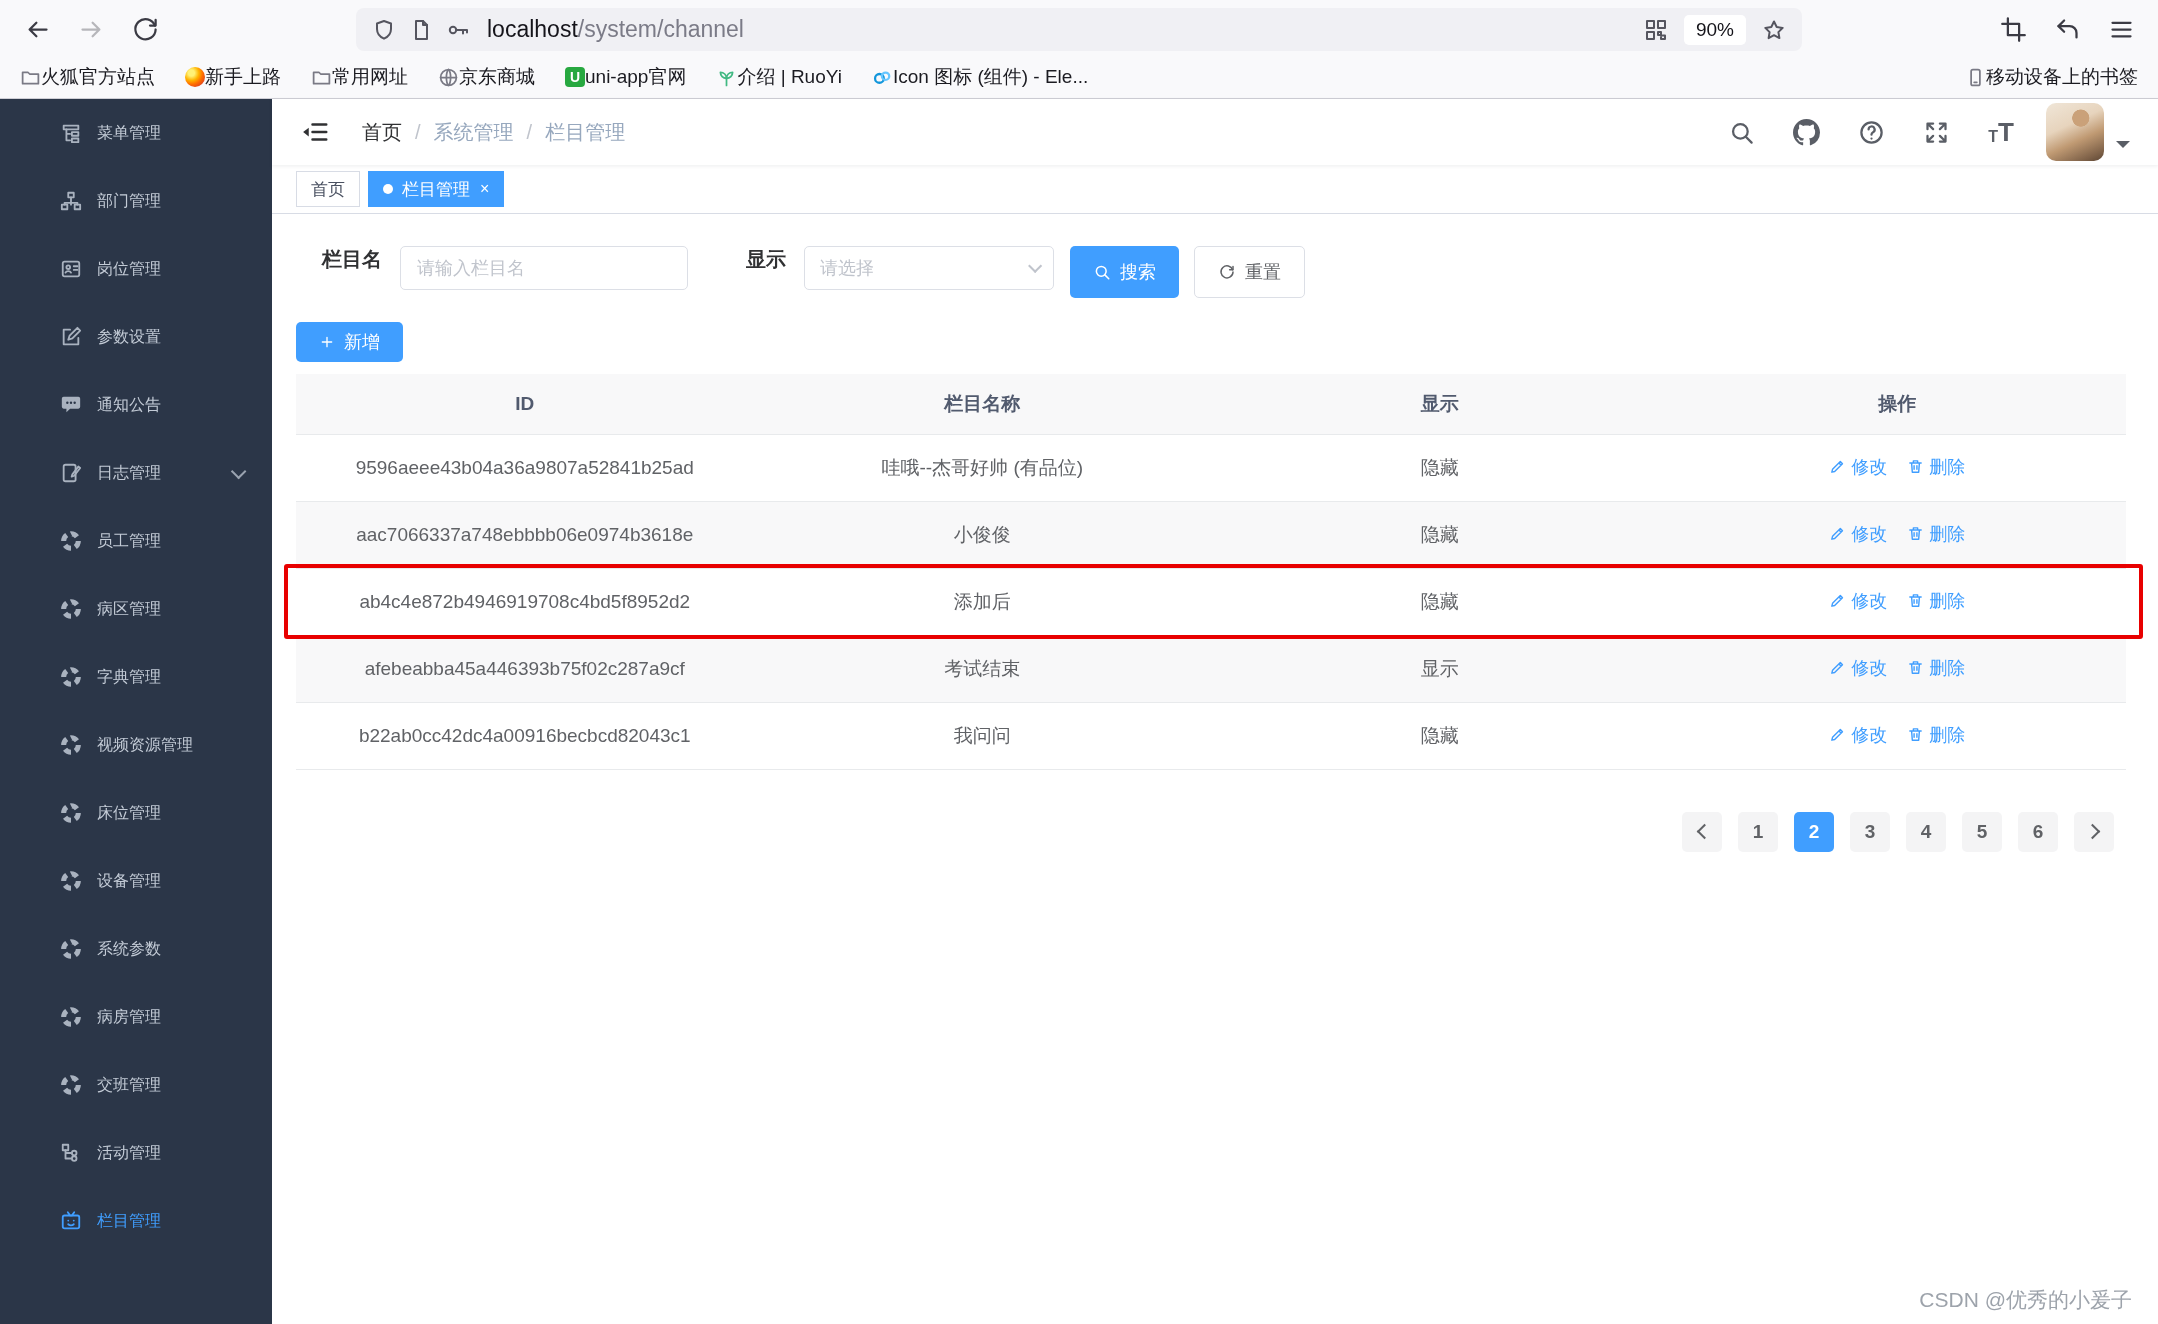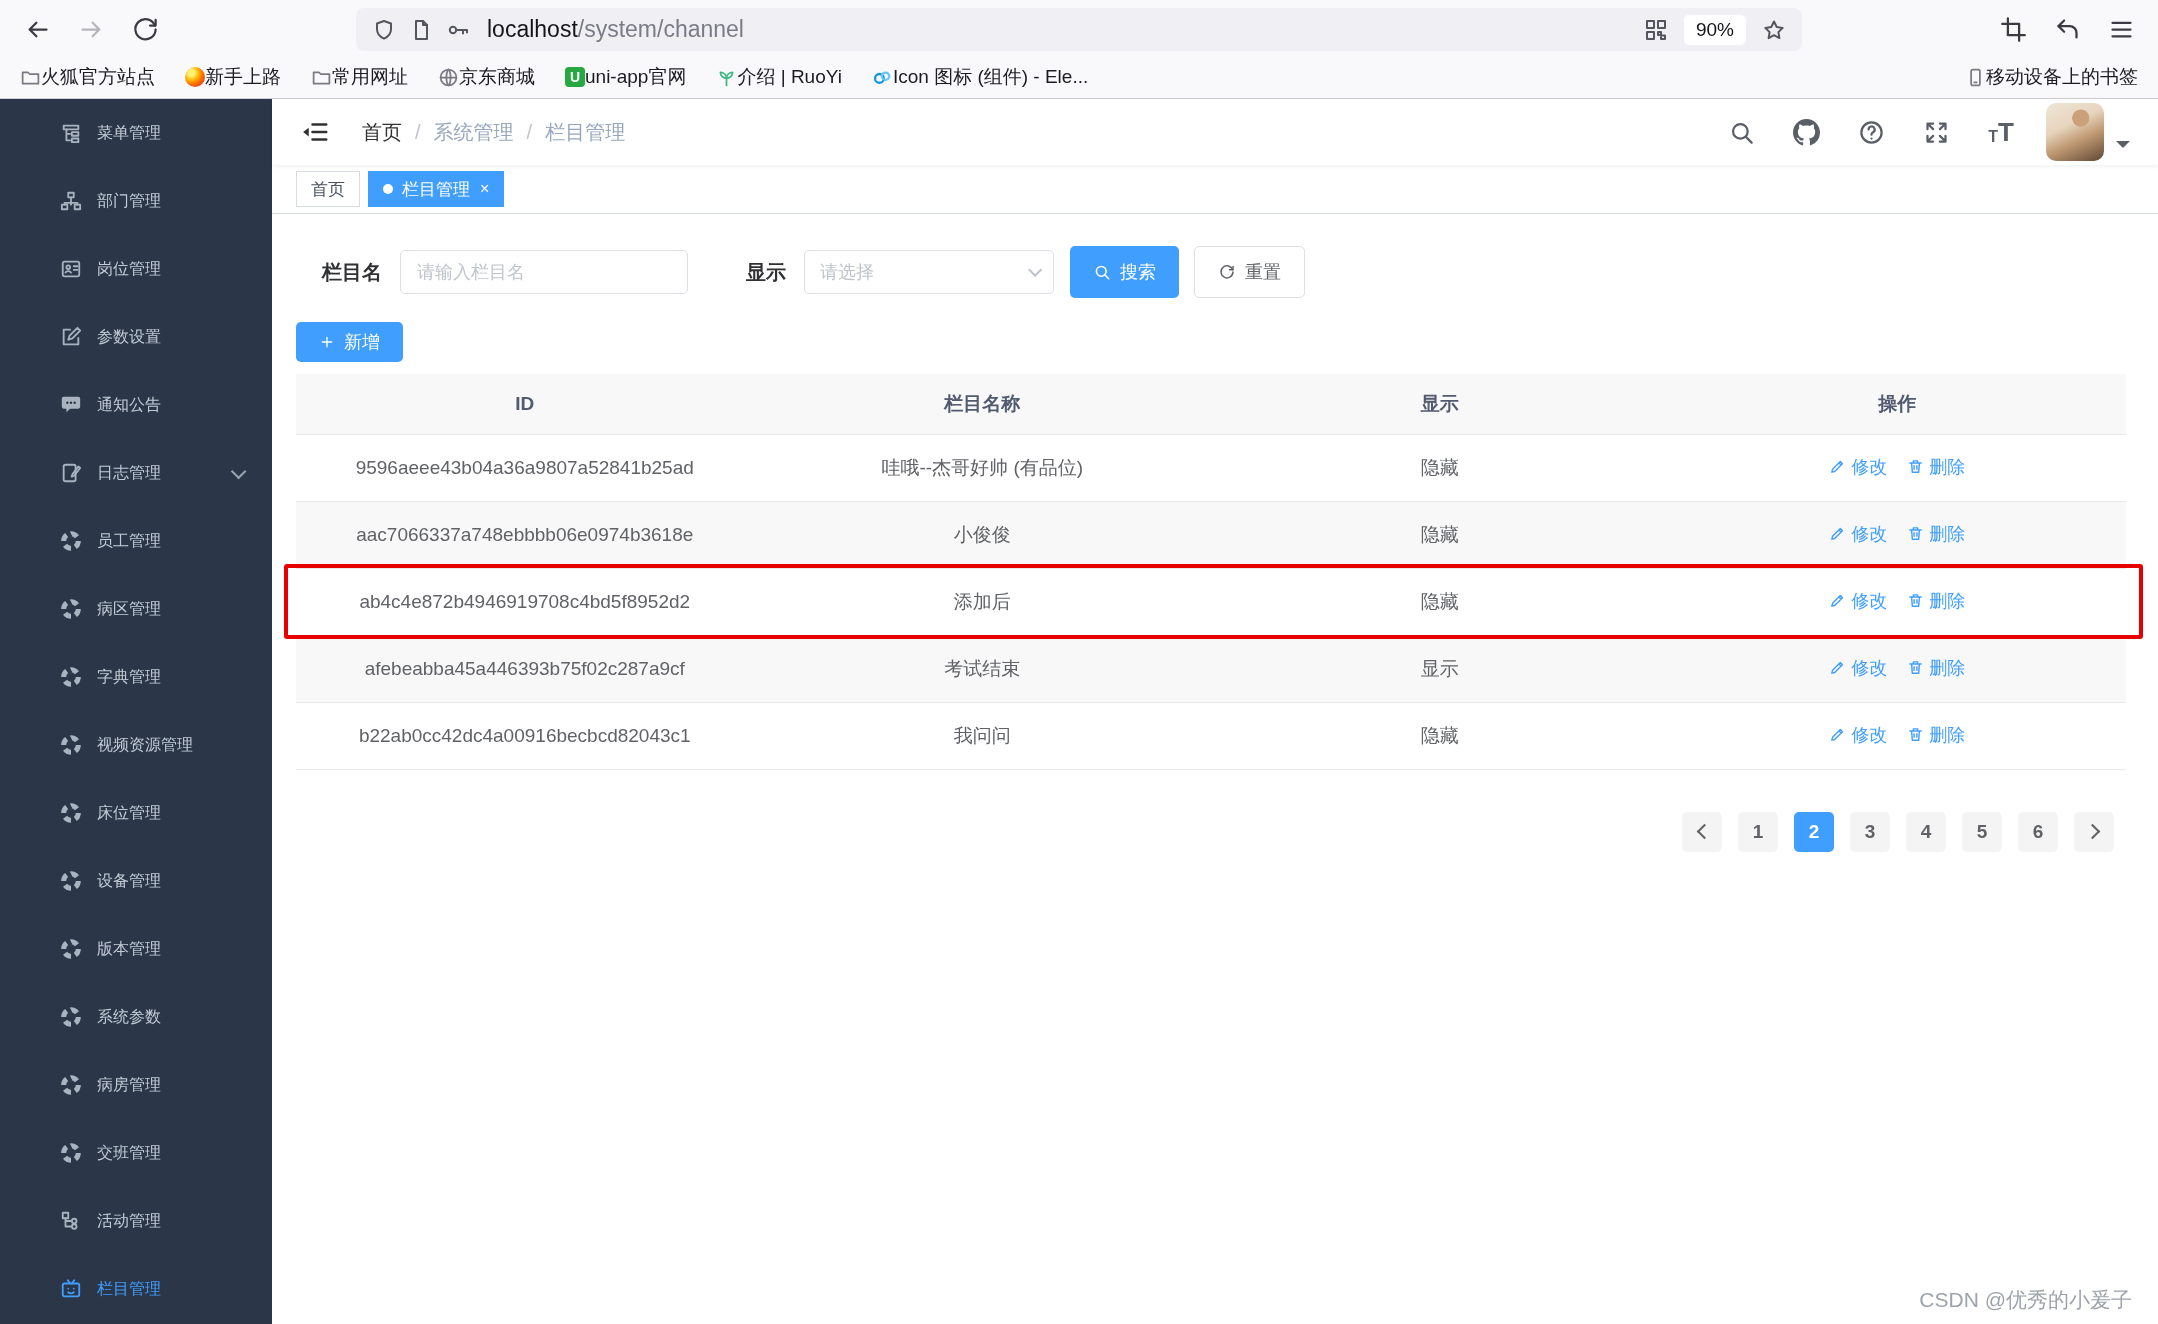--- a/index.html
+++ b/index.html
@@ -62,21 +62,21 @@
 .caret-down{width:0;height:0;border:7px solid transparent;border-top-color:#5a5e66;margin-bottom:6px;cursor:pointer}
 
 .tagsbar{height:49px;background:#fff;border-bottom:1px solid #d8dce5;display:flex;align-items:center;padding-left:24px;gap:8px;position:relative;z-index:2}
 .tag{height:36px;border:1px solid #d8dce5;background:#fff;color:#495060;font-size:17px;display:flex;align-items:center;gap:9px;padding:0 14px;cursor:pointer;white-space:nowrap}
 .tag.active{background:#409eff;border-color:#409eff;color:#fff}
 .tag-dot{width:10px;height:10px;border-radius:50%;background:#fff}
 .tag-close{font-size:16px;line-height:1;margin-left:1px}
 
 
 .content{flex:1;position:relative;background:#fff;padding:26px 32px 0 24px}
-.filters{display:flex;align-items:center;padding-left:26px;margin:6px 0 0}
+.filters{display:flex;padding-left:26px;margin:6px 0 0}
 .flabel{font-size:20px;font-weight:700;color:#303133;white-space:nowrap}
 .ipt{width:288px;height:44px;border:1px solid #dcdfe6;border-radius:5px;padding:0 16px;font-size:18px;color:#606266;margin-left:18px;outline:none;background:#fff}
 .ipt::placeholder{color:#c0c4cc}
 .lbl2{margin-left:58px}
 .select{width:250px;height:44px;border:1px solid #dcdfe6;border-radius:5px;display:flex;align-items:center;justify-content:space-between;padding:0 15px;margin-left:18px;cursor:pointer}
 .select .ph{color:#c0c4cc;font-size:18px}
 .chev{width:10px;height:10px;border-right:2px solid #c0c4cc;border-bottom:2px solid #c0c4cc;transform:rotate(45deg) translateY(-3px)}
 .btn{height:52px;border-radius:5px;border:none;display:inline-flex;align-items:center;gap:9px;font-size:18px;cursor:pointer;font-family:inherit}
 .btn svg{width:18px;height:18px}
 .btn.primary{background:#409eff;color:#fff;padding:0 23px}
@@ -363,28 +363,20 @@
             </svg>
           </span>
           <span class="mi-label">设备管理</span>
         </div>
         <div class="menu-item">
           <span class="mi-icon">
             <svg viewBox="0 0 24 24" fill="none" stroke="currentColor">
               <circle cx="12" cy="12" r="8" stroke-width="5.5" pathLength="40" stroke-dasharray="6 4"></circle>
             </svg>
           </span>
-          <span class="mi-label">版本管理</span>
-        </div>
-        <div class="menu-item">
-          <span class="mi-icon">
-            <svg viewBox="0 0 24 24" fill="none" stroke="currentColor">
-              <circle cx="12" cy="12" r="8" stroke-width="5.5" pathLength="40" stroke-dasharray="6 4"></circle>
-            </svg>
-          </span>
           <span class="mi-label">系统参数</span>
         </div>
         <div class="menu-item">
           <span class="mi-icon">
             <svg viewBox="0 0 24 24" fill="none" stroke="currentColor">
               <circle cx="12" cy="12" r="8" stroke-width="5.5" pathLength="40" stroke-dasharray="6 4"></circle>
             </svg>
           </span>
           <span class="mi-label">病房管理</span>
         </div>

